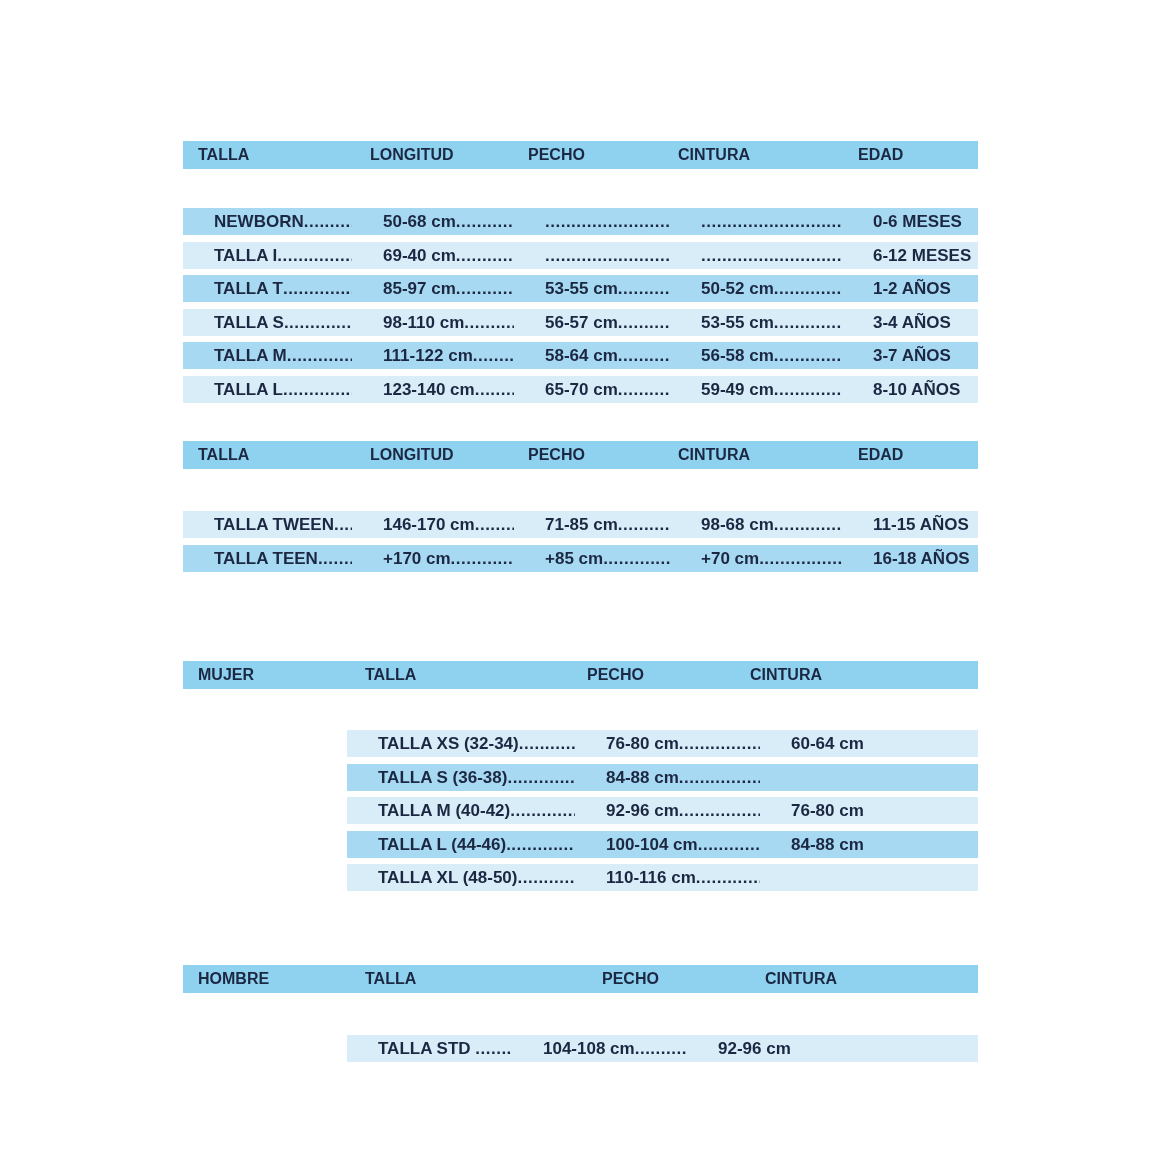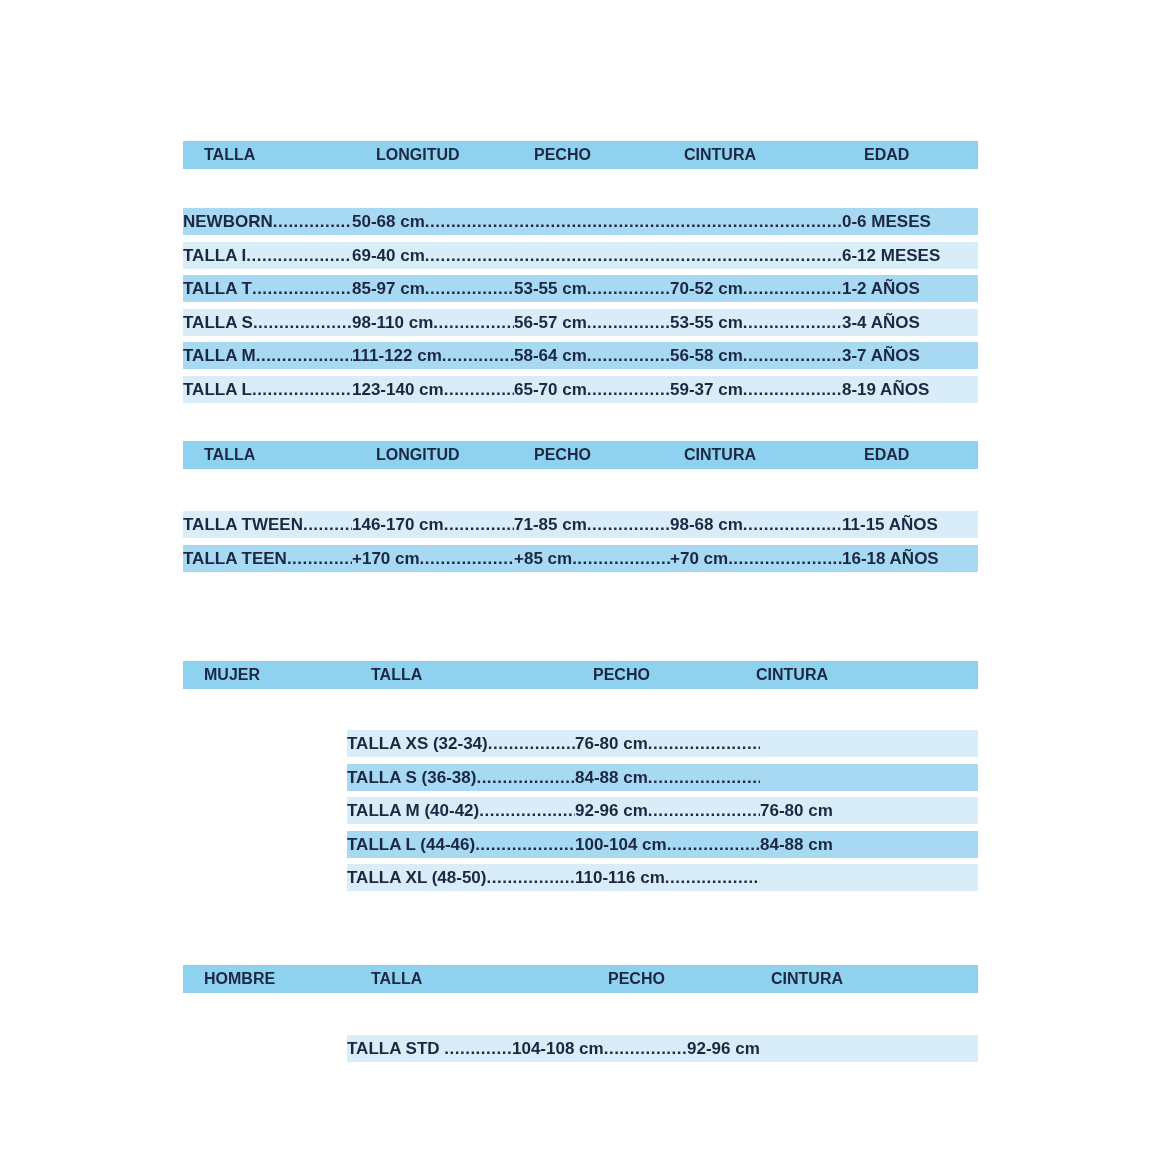--- a/index.html
+++ b/index.html
@@ -11,34 +11,34 @@
     font-weight:bold;
     color:#1c2742;
     overflow:hidden;
   }
   .tbl{position:absolute;left:183px;width:795px;}
   .hdr{
     height:28px;display:grid;align-items:center;
     background:#8ed2f0;
   }
   .hdr span{
-    font-size:16px;line-height:28px;padding-left:21px;
+    font-size:16px;line-height:28px;padding-left:15px;
     white-space:nowrap;overflow:hidden;
   }
   .rows{display:block;}
   .row{
     height:27px;display:grid;
     margin-bottom:6.5px;
     font-size:17px;
   }
   .row .c{
     white-space:nowrap;overflow:hidden;
     line-height:27px;
   }
-  .row .c .val{white-space:nowrap;}
+  .row .c .val{white-space:nowrap;padding-left:31px;}
   .row .c .dots{letter-spacing:0.5px;}
   .shade-dark{background:#a7d9f2;}
   .shade-light{background:#d9edf9;}
 
   
   .hdr-a{grid-template-columns:172px 158px 150px 180px 1fr;}
   .rows-a .row{grid-template-columns:169px 162px 156px 172px 1fr;}
 
   
   .hdr-w{grid-template-columns:167px 222px 163px 1fr;margin-top:16px;}
@@ -80,43 +80,43 @@
           <div class="c"><span class="val">TALLA I</span><span class="dots">............................................................................................................................................................................................................................</span></div>
           <div class="c"><span class="val">69-40 cm</span><span class="dots">............................................................................................................................................................................................................................</span></div>
           <div class="c"><span class="val"></span><span class="dots">............................................................................................................................................................................................................................</span></div>
           <div class="c"><span class="val"></span><span class="dots">............................................................................................................................................................................................................................</span></div>
           <div class="c"><span class="val">6-12 MESES</span></div>
         </div>
         <div class="row shade-dark">
           <div class="c"><span class="val">TALLA T</span><span class="dots">............................................................................................................................................................................................................................</span></div>
           <div class="c"><span class="val">85-97 cm</span><span class="dots">............................................................................................................................................................................................................................</span></div>
           <div class="c"><span class="val">53-55 cm</span><span class="dots">............................................................................................................................................................................................................................</span></div>
-          <div class="c"><span class="val">70-52 cm</span><span class="dots">............................................................................................................................................................................................................................</span></div>
+          <div class="c"><span class="val">50-52 cm</span><span class="dots">............................................................................................................................................................................................................................</span></div>
           <div class="c"><span class="val">1-2 AÑOS</span></div>
         </div>
         <div class="row shade-light">
           <div class="c"><span class="val">TALLA S</span><span class="dots">............................................................................................................................................................................................................................</span></div>
           <div class="c"><span class="val">98-110 cm</span><span class="dots">............................................................................................................................................................................................................................</span></div>
           <div class="c"><span class="val">56-57 cm</span><span class="dots">............................................................................................................................................................................................................................</span></div>
           <div class="c"><span class="val">53-55 cm</span><span class="dots">............................................................................................................................................................................................................................</span></div>
           <div class="c"><span class="val">3-4 AÑOS</span></div>
         </div>
         <div class="row shade-dark">
           <div class="c"><span class="val">TALLA M</span><span class="dots">............................................................................................................................................................................................................................</span></div>
           <div class="c"><span class="val">111-122 cm</span><span class="dots">............................................................................................................................................................................................................................</span></div>
           <div class="c"><span class="val">58-64 cm</span><span class="dots">............................................................................................................................................................................................................................</span></div>
           <div class="c"><span class="val">56-58 cm</span><span class="dots">............................................................................................................................................................................................................................</span></div>
           <div class="c"><span class="val">3-7 AÑOS</span></div>
         </div>
         <div class="row shade-light">
           <div class="c"><span class="val">TALLA L</span><span class="dots">............................................................................................................................................................................................................................</span></div>
           <div class="c"><span class="val">123-140 cm</span><span class="dots">............................................................................................................................................................................................................................</span></div>
           <div class="c"><span class="val">65-70 cm</span><span class="dots">............................................................................................................................................................................................................................</span></div>
-          <div class="c"><span class="val">59-37 cm</span><span class="dots">............................................................................................................................................................................................................................</span></div>
-          <div class="c"><span class="val">8-19 AÑOS</span></div>
+          <div class="c"><span class="val">59-49 cm</span><span class="dots">............................................................................................................................................................................................................................</span></div>
+          <div class="c"><span class="val">8-10 AÑOS</span></div>
         </div>
       </div>
     </div>
     <div class="tbl" id="tbl-1">
       <div class="hdr hdr-a">
         <span>TALLA</span>
         <span>LONGITUD</span>
         <span>PECHO</span>
         <span>CINTURA</span>
         <span>EDAD</span>
@@ -142,20 +142,21 @@
       <div class="hdr hdr-w">
         <span>MUJER</span>
         <span>TALLA</span>
         <span>PECHO</span>
         <span>CINTURA</span>
       </div>
       <div class="rows rows-w">
         <div class="row shade-light">
           <div class="c"><span class="val">TALLA XS (32-34)</span><span class="dots">............................................................................................................................................................................................................................</span></div>
           <div class="c"><span class="val">76-80 cm</span><span class="dots">............................................................................................................................................................................................................................</span></div>
+          <div class="c"><span class="val">60-64 cm</span></div>
         </div>
         <div class="row shade-dark">
           <div class="c"><span class="val">TALLA S (36-38)</span><span class="dots">............................................................................................................................................................................................................................</span></div>
           <div class="c"><span class="val">84-88 cm</span><span class="dots">............................................................................................................................................................................................................................</span></div>
         </div>
         <div class="row shade-light">
           <div class="c"><span class="val">TALLA M (40-42)</span><span class="dots">............................................................................................................................................................................................................................</span></div>
           <div class="c"><span class="val">92-96 cm</span><span class="dots">............................................................................................................................................................................................................................</span></div>
           <div class="c"><span class="val">76-80 cm</span></div>
         </div>

